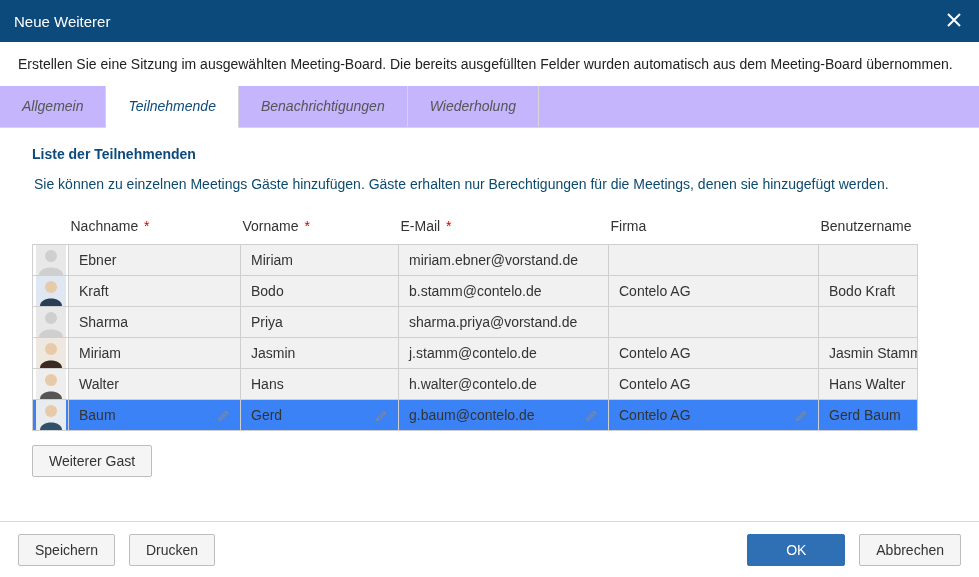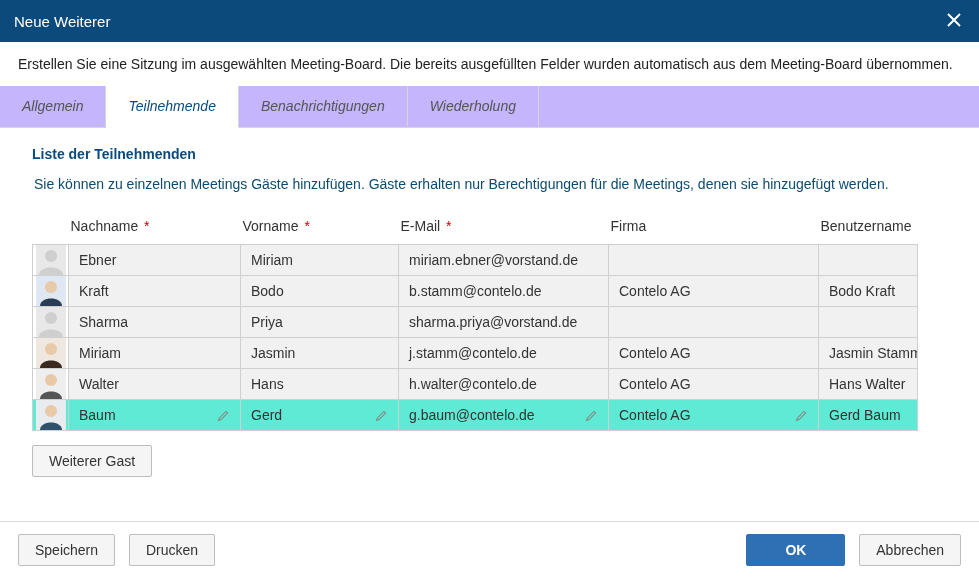--- a/index.html
+++ b/index.html
@@ -102,21 +102,21 @@
     padding: 6px 10px;
     background: #f1f1f1;
     height: 29px;
     font-size: 14px;
     white-space: nowrap;
     overflow: hidden;
     text-overflow: clip;
     vertical-align: middle;
   }
   table.participants tbody tr.editable td {
-    background: #5eead4;
+    background: #3b82f6;
   }
   table.participants tbody td.avatar-cell {
     padding: 0;
     width: 36px;
     text-align: center;
     background: #fff;
     border: 1px solid #cfcfcf;
   }
   .avatar {
     width: 30px;
@@ -149,21 +149,20 @@
     color: #333;
     font-size: 14px;
     cursor: pointer;
     border-radius: 2px;
   }
   .btn-primary {
     background: #2f6fb4;
     border-color: #2f6fb4;
     color: #fff;
     padding: 7px 38px;
-    font-weight: bold;
   }
 
   
   .footer {
     position: absolute;
     bottom: 0;
     left: 0;
     right: 0;
     height: 56px;
     border-top: 1px solid #d9d9d9;

